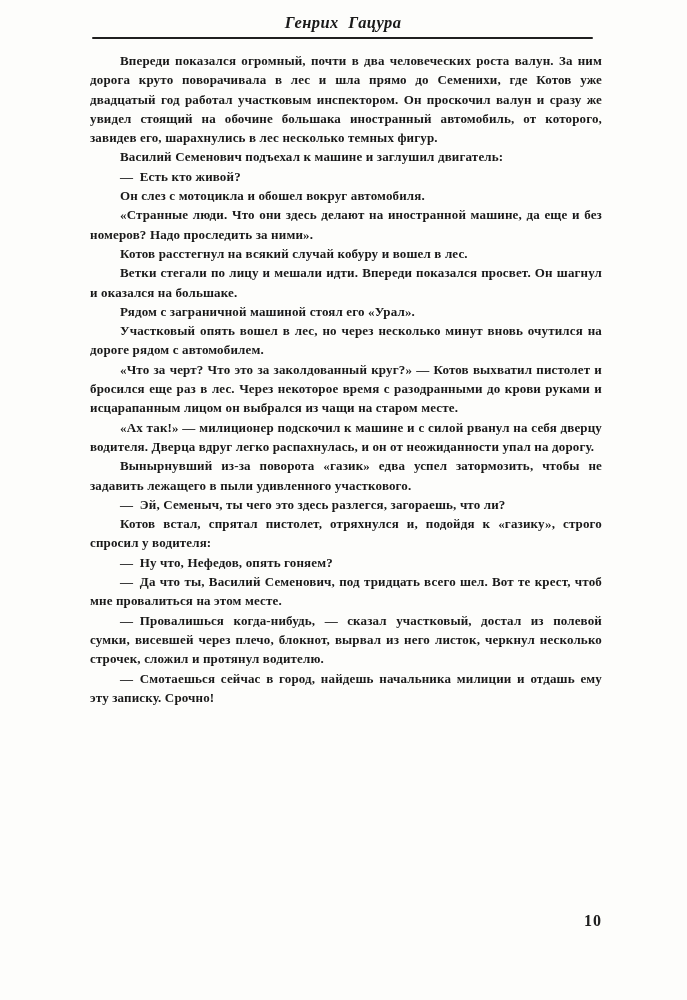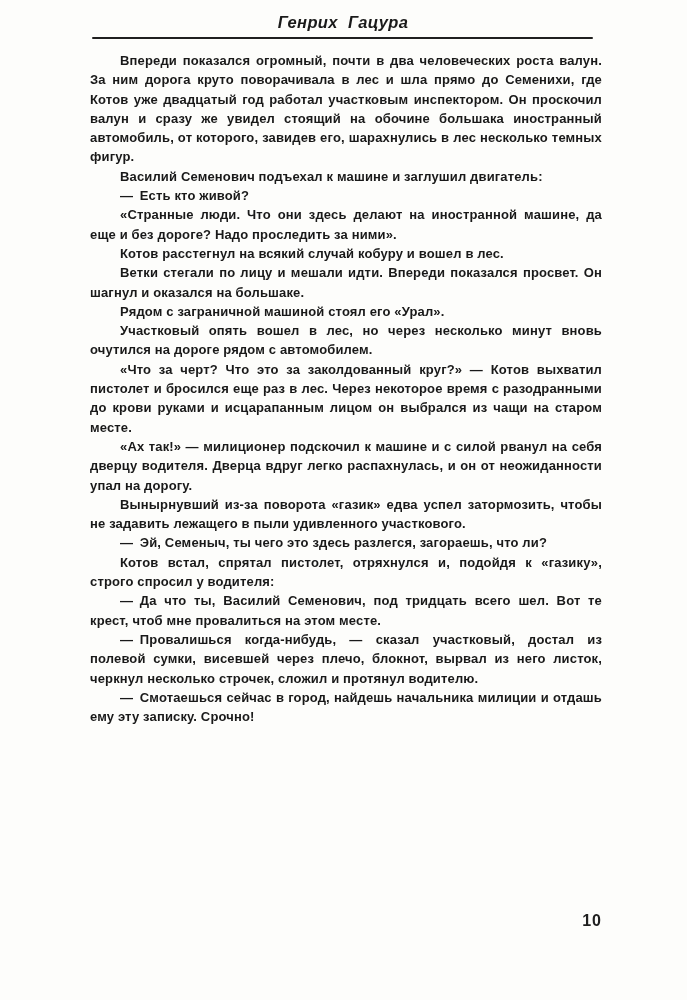--- a/index.html
+++ b/index.html
@@ -7,21 +7,21 @@
     padding: 0;
     background: #e8e8e8;
   }
   .page {
     position: relative;
     width: 687px;
     height: 1000px;
     margin: 0 auto;
     background: #fdfdfb;
     color: #1c1c1c;
-    font-family: Liberation Sans, sans-serif;
+    font-family: Liberation Serif, serif;
     overflow: hidden;
   }
   .running-head {
     position: absolute;
     top: 13px;
     left: 92px;
     width: 502px;
     text-align: center;
     font-size: 16.5px;
     font-weight: 700;
@@ -72,28 +72,30 @@
 </head>
 <body>
 
 <div class="page">
   <div class="running-head">Генрих Гацура</div>
   <div class="head-rule"></div>
   <div class="text-block">
       <p class="para">Впереди показался огромный, почти в два человеческих роста валун. За ним дорога круто поворачивала в лес и шла прямо до Семенихи, где Котов уже двадцатый год работал участковым инспектором. Он проскочил валун и сразу же увидел стоящий на обочине большака иностранный автомобиль, от которого, завидев его, шарахнулись в лес несколько темных фигур.</p>
       <p class="para">Василий Семенович подъехал к машине и заглушил двигатель:</p>
       <p class="para">— Есть кто живой?</p>
-      <p class="para">«Странные люди. Что они здесь делают на иностранной машине, да еще и без дороге? Надо проследить за ними».</p>
+      <p class="para">Он слез с мотоцикла и обошел вокруг автомобиля.</p>
+      <p class="para">«Странные люди. Что они здесь делают на иностранной машине, да еще и без номеров? Надо проследить за ними».</p>
       <p class="para">Котов расстегнул на всякий случай кобуру и вошел в лес.</p>
       <p class="para">Ветки стегали по лицу и мешали идти. Впереди показался просвет. Он шагнул и оказался на большаке.</p>
       <p class="para">Рядом с заграничной машиной стоял его «Урал».</p>
       <p class="para">Участковый опять вошел в лес, но через несколько минут вновь очутился на дороге рядом с автомобилем.</p>
       <p class="para">«Что за черт? Что это за заколдованный круг?» — Котов выхватил пистолет и бросился еще раз в лес. Через некоторое время с разодранными до крови руками и исцарапанным лицом он выбрался из чащи на старом месте.</p>
       <p class="para">«Ах так!» — милиционер подскочил к машине и с силой рванул на себя дверцу водителя. Дверца вдруг легко распахнулась, и он от неожиданности упал на дорогу.</p>
       <p class="para">Вынырнувший из-за поворота «газик» едва успел затормозить, чтобы не задавить лежащего в пыли удивленного участкового.</p>
       <p class="para">— Эй, Семеныч, ты чего это здесь разлегся, загораешь, что ли?</p>
       <p class="para">Котов встал, спрятал пистолет, отряхнулся и, подойдя к «газику», строго спросил у водителя:</p>
+      <p class="para">— Ну что, Нефедов, опять гоняем?</p>
       <p class="para">— Да что ты, Василий Семенович, под тридцать всего шел. Вот те крест, чтоб мне провалиться на этом месте.</p>
       <p class="para">— Провалишься когда-нибудь, — сказал участковый, достал из полевой сумки, висевшей через плечо, блокнот, вырвал из него листок, черкнул несколько строчек, сложил и протянул водителю.</p>
       <p class="para">— Смотаешься сейчас в город, найдешь начальника милиции и отдашь ему эту записку. Срочно!</p>
     </div>
   <div class="page-number">10</div>
 </div>
 
 </body></html>

